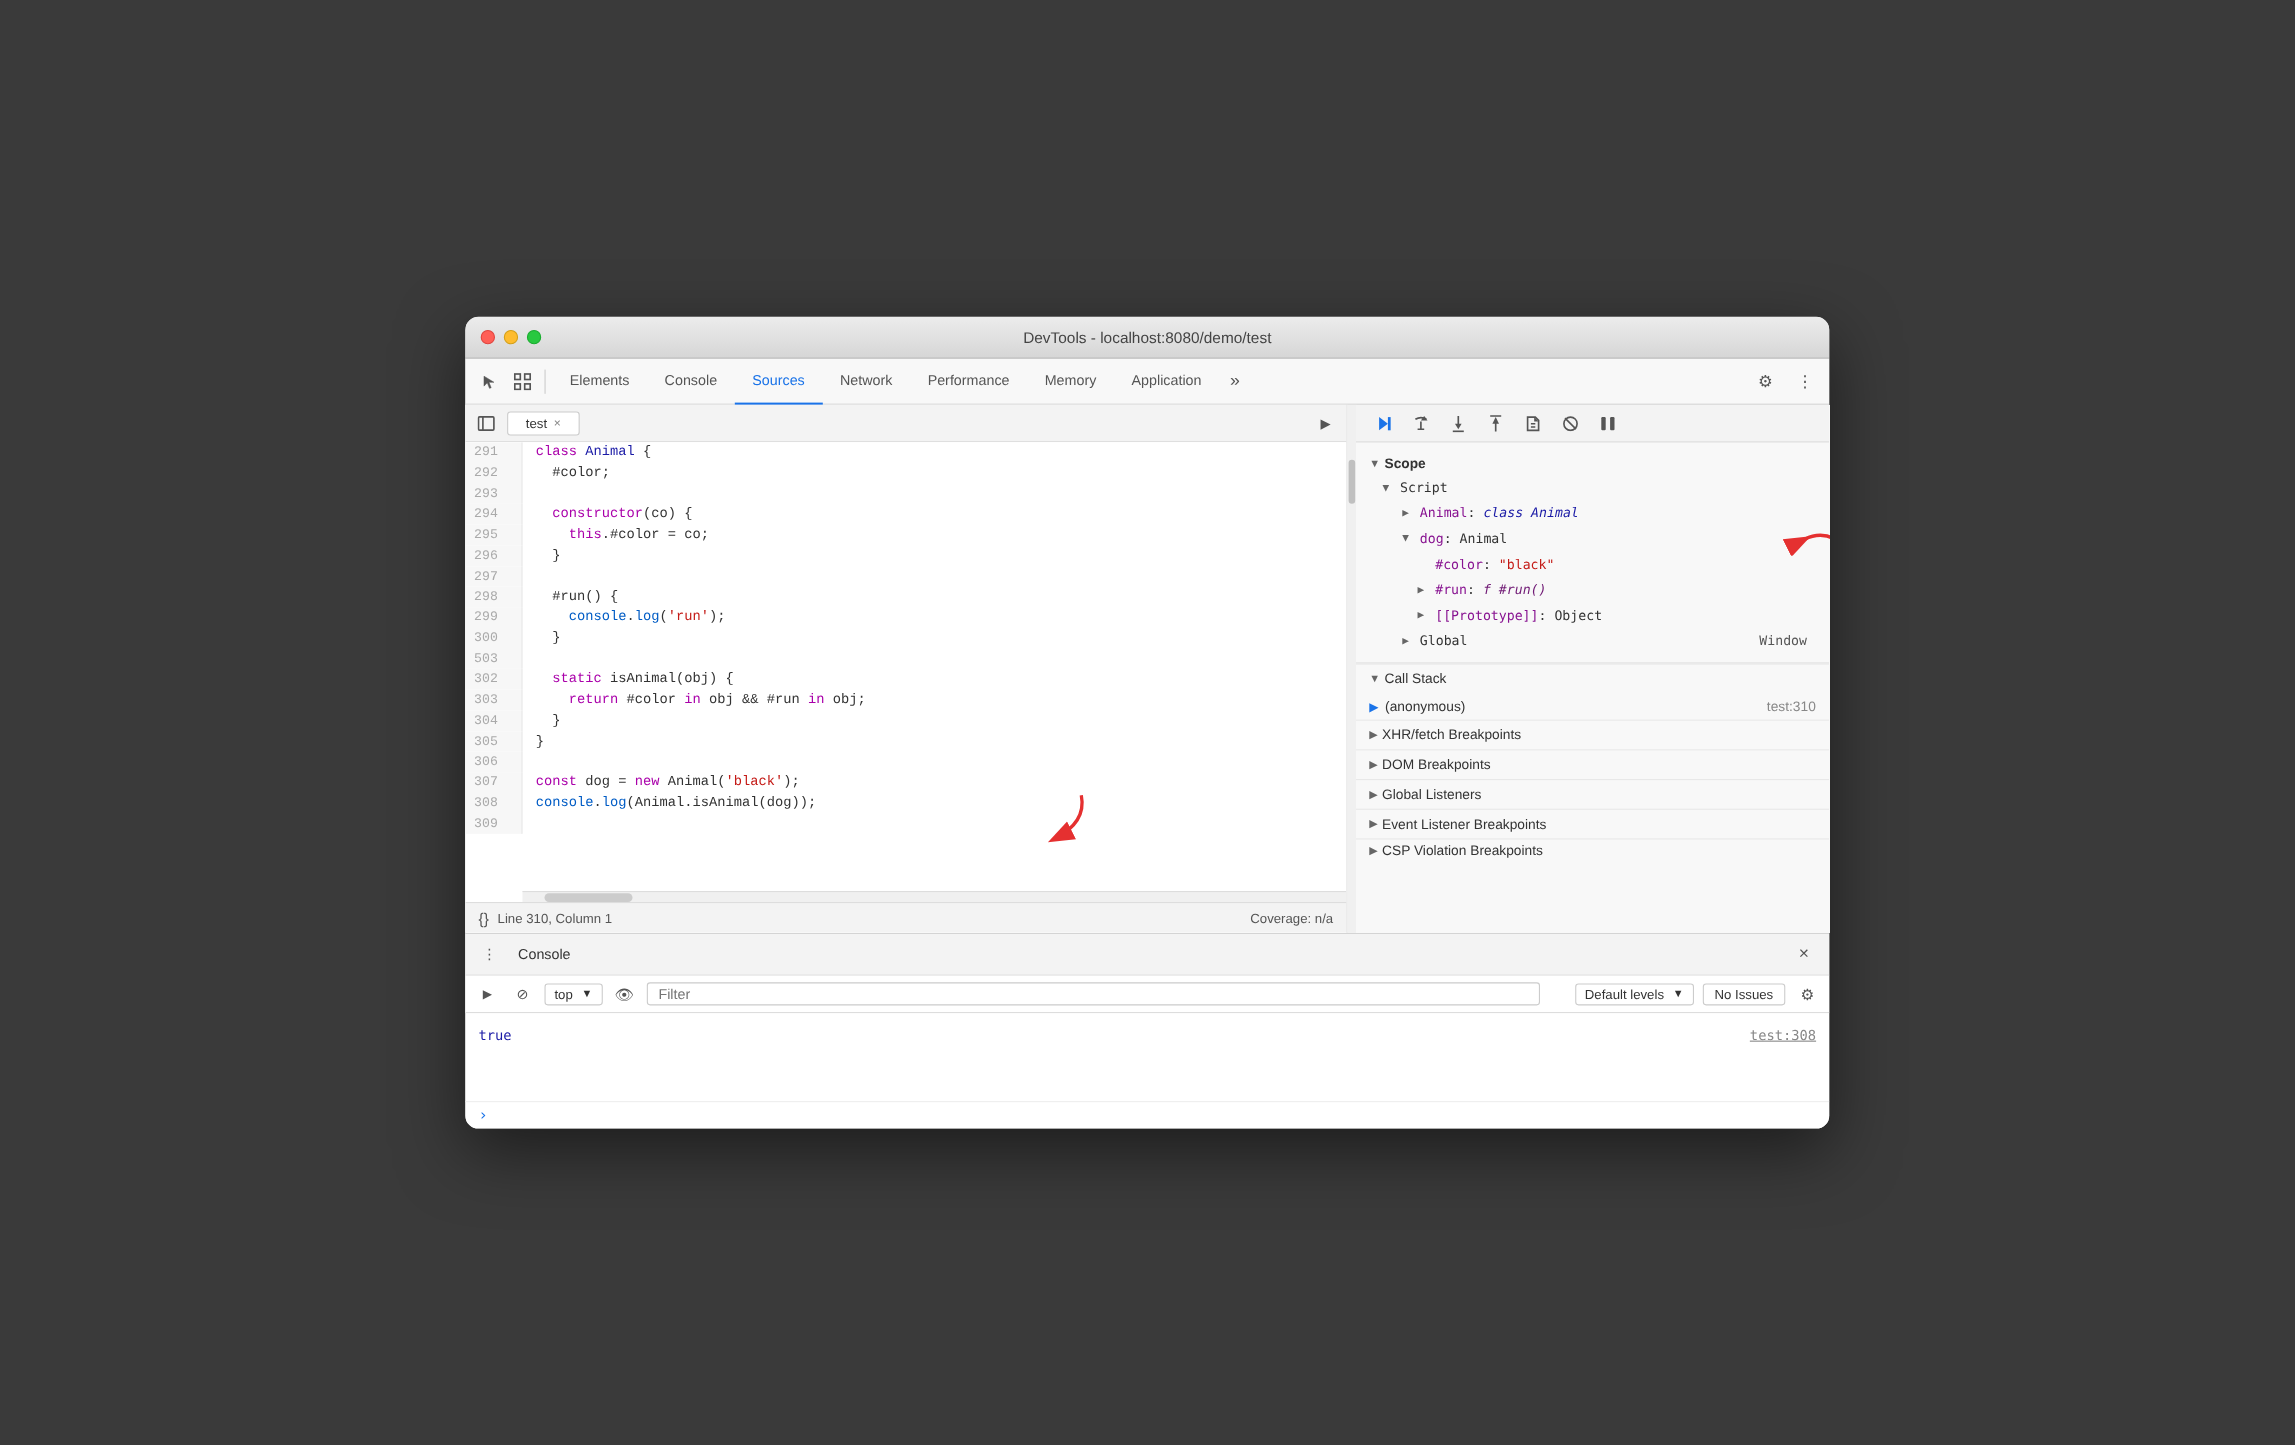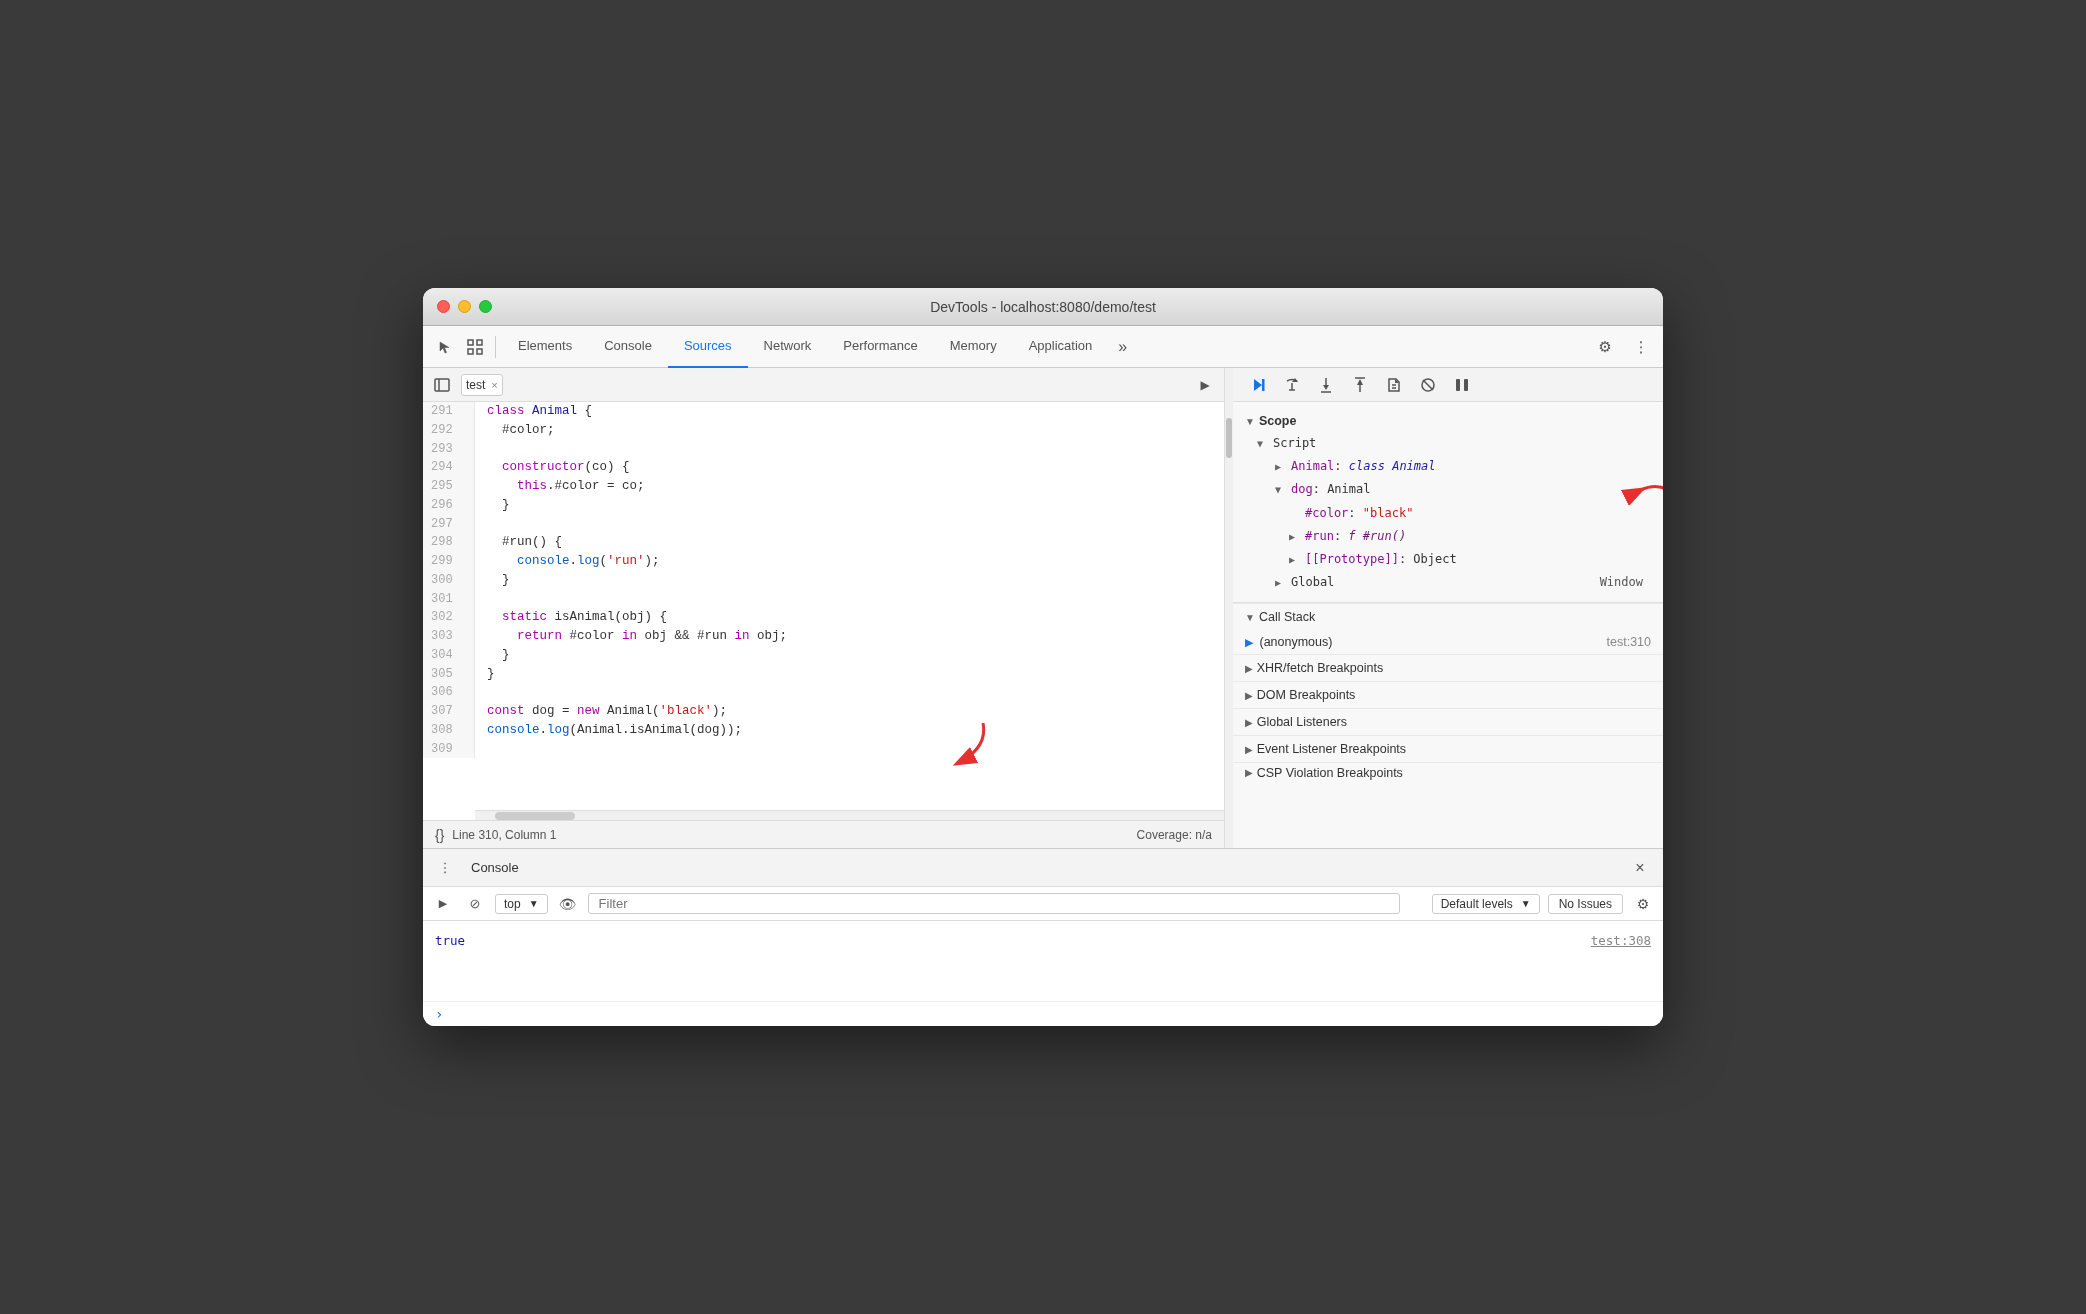--- a/index.html
+++ b/index.html
@@ -148,21 +148,21 @@
       cursor: pointer;
       color: #555;
       font-size: 12px;
     }
     .file-tab {
       display: flex;
       align-items: center;
       gap: 4px;
       font-size: 12px;
       color: #333;
-      padding: 0 4px;
+      padding: 0 16px;
       height: 22px;
       background: #fff;
       border: 1px solid #ccc;
       border-radius: 3px;
       cursor: pointer;
     }
     .file-tab-close {
       font-size: 11px;
       color: #888;
       cursor: pointer;
@@ -613,21 +613,21 @@
             <div class="line-num">299</div>
             <div class="line-content">    <span class="fn">console</span>.<span class="fn">log</span>(<span class="str">'run'</span>);</div>
           </div>
 
           <div class="code-line">
             <div class="line-num">300</div>
             <div class="line-content">  }</div>
           </div>
 
           <div class="code-line">
-            <div class="line-num">301</div>
+            <div class="line-num">503</div>
             <div class="line-content"> </div>
           </div>
 
           <div class="code-line">
             <div class="line-num">302</div>
             <div class="line-content">  <span class="kw">static</span> isAnimal(obj) {</div>
           </div>
 
           <div class="code-line">
             <div class="line-num">303</div>

